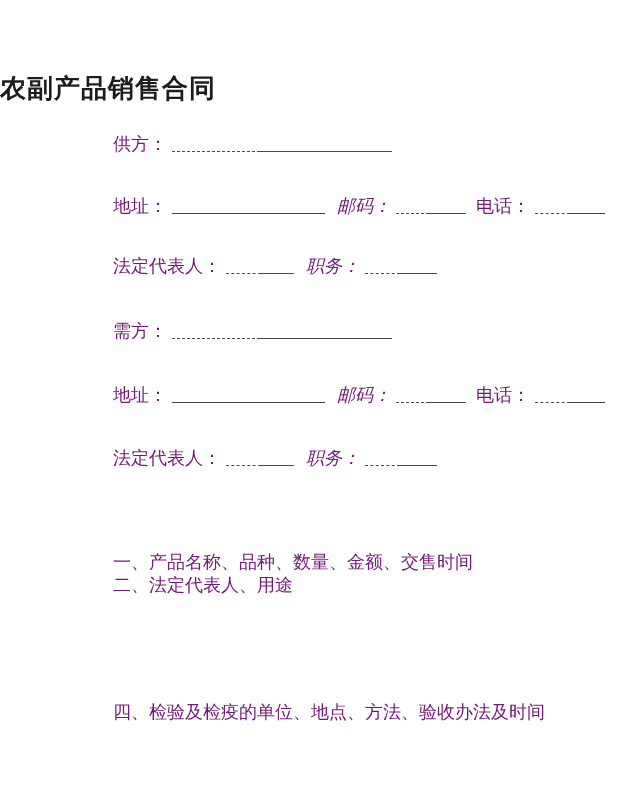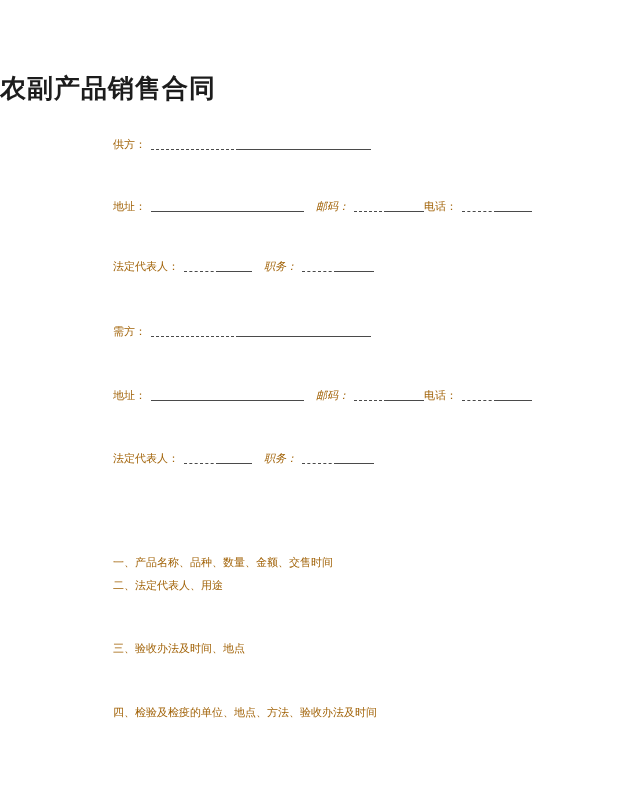--- a/index.html
+++ b/index.html
@@ -29,30 +29,30 @@
     font-size: 26px;
     font-weight: bold;
     color: #1c1c1c;
     letter-spacing: 1px;
     line-height: 32px;
   }
   .row {
     position: absolute;
     left: 113px;
     right: 37px;
-    font-size: 11px;
+    font-size: 18px;
     line-height: 19px;
     white-space: nowrap;
-    color: #a16207;
+    color: #701a75;
   }
   .lbl {
     display: inline-block;
   }
   .lbl.gap-md { margin-left: 12px; font-style: italic; }
-  .lbl.gap-sm { }
+  .lbl.gap-sm { margin-left: 10px; }
   .blank {
     display: inline-block;
     white-space: nowrap;
     transform: translateY(2px);
     margin-left: 5px;
   }
   .seg {
     display: inline-block;
     height: 1px;
   }
@@ -109,16 +109,15 @@
   <div class="row r5">
     <span class="lbl">地址：</span><span class="blank address-blank"><span class="seg solid"></span></span><span class="lbl gap-md">邮码：</span><span class="blank postcode-blank"><span class="seg dashed"></span><span class="seg solid"></span></span><span class="lbl gap-sm">电话：</span><span class="blank phone-blank"><span class="seg dashed"></span><span class="seg solid"></span></span>
   </div>
 
   <div class="row r6">
     <span class="lbl">法定代表人：</span><span class="blank legal-blank"><span class="seg dashed"></span><span class="seg solid"></span></span><span class="lbl gap-md">职务：</span><span class="blank position-blank"><span class="seg dashed"></span><span class="seg solid"></span></span>
   </div>
 
   <div class="row r7">一、产品名称、品种、数量、金额、交售时间</div>
   <div class="row r8">二、法定代表人、用途</div>
-  <div class="row r9">三、验收办法及时间、地点</div>
   <div class="row r10">四、检验及检疫的单位、地点、方法、验收办法及时间</div>
 
 </div>
 
 </body></html>

